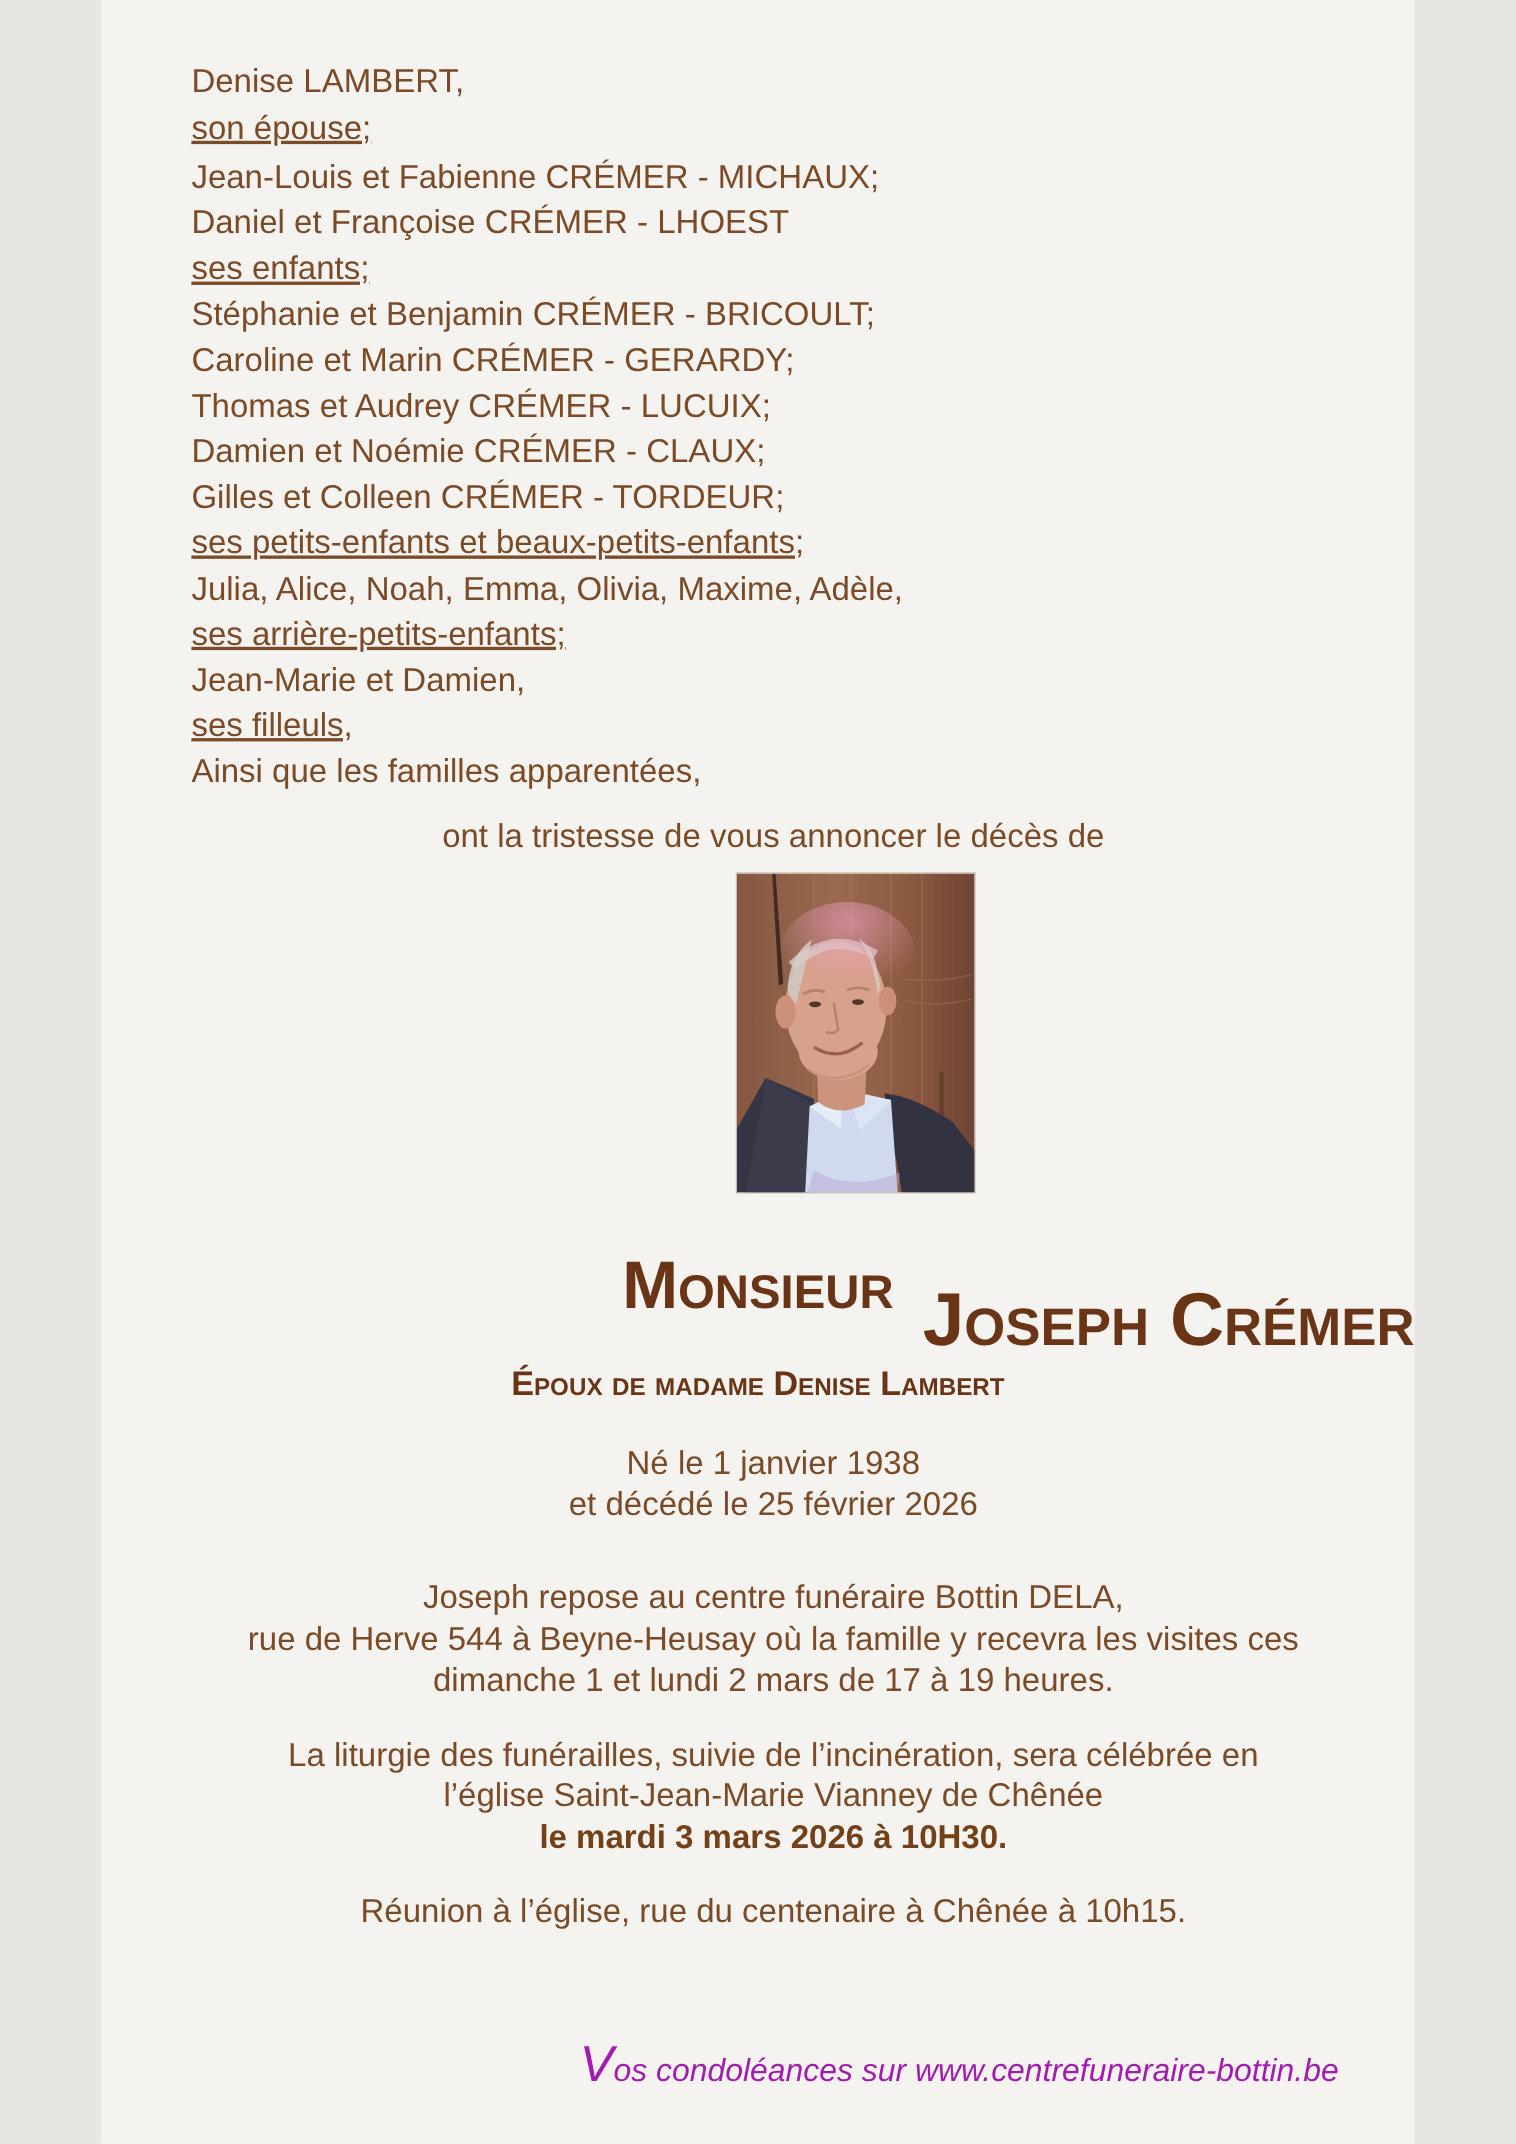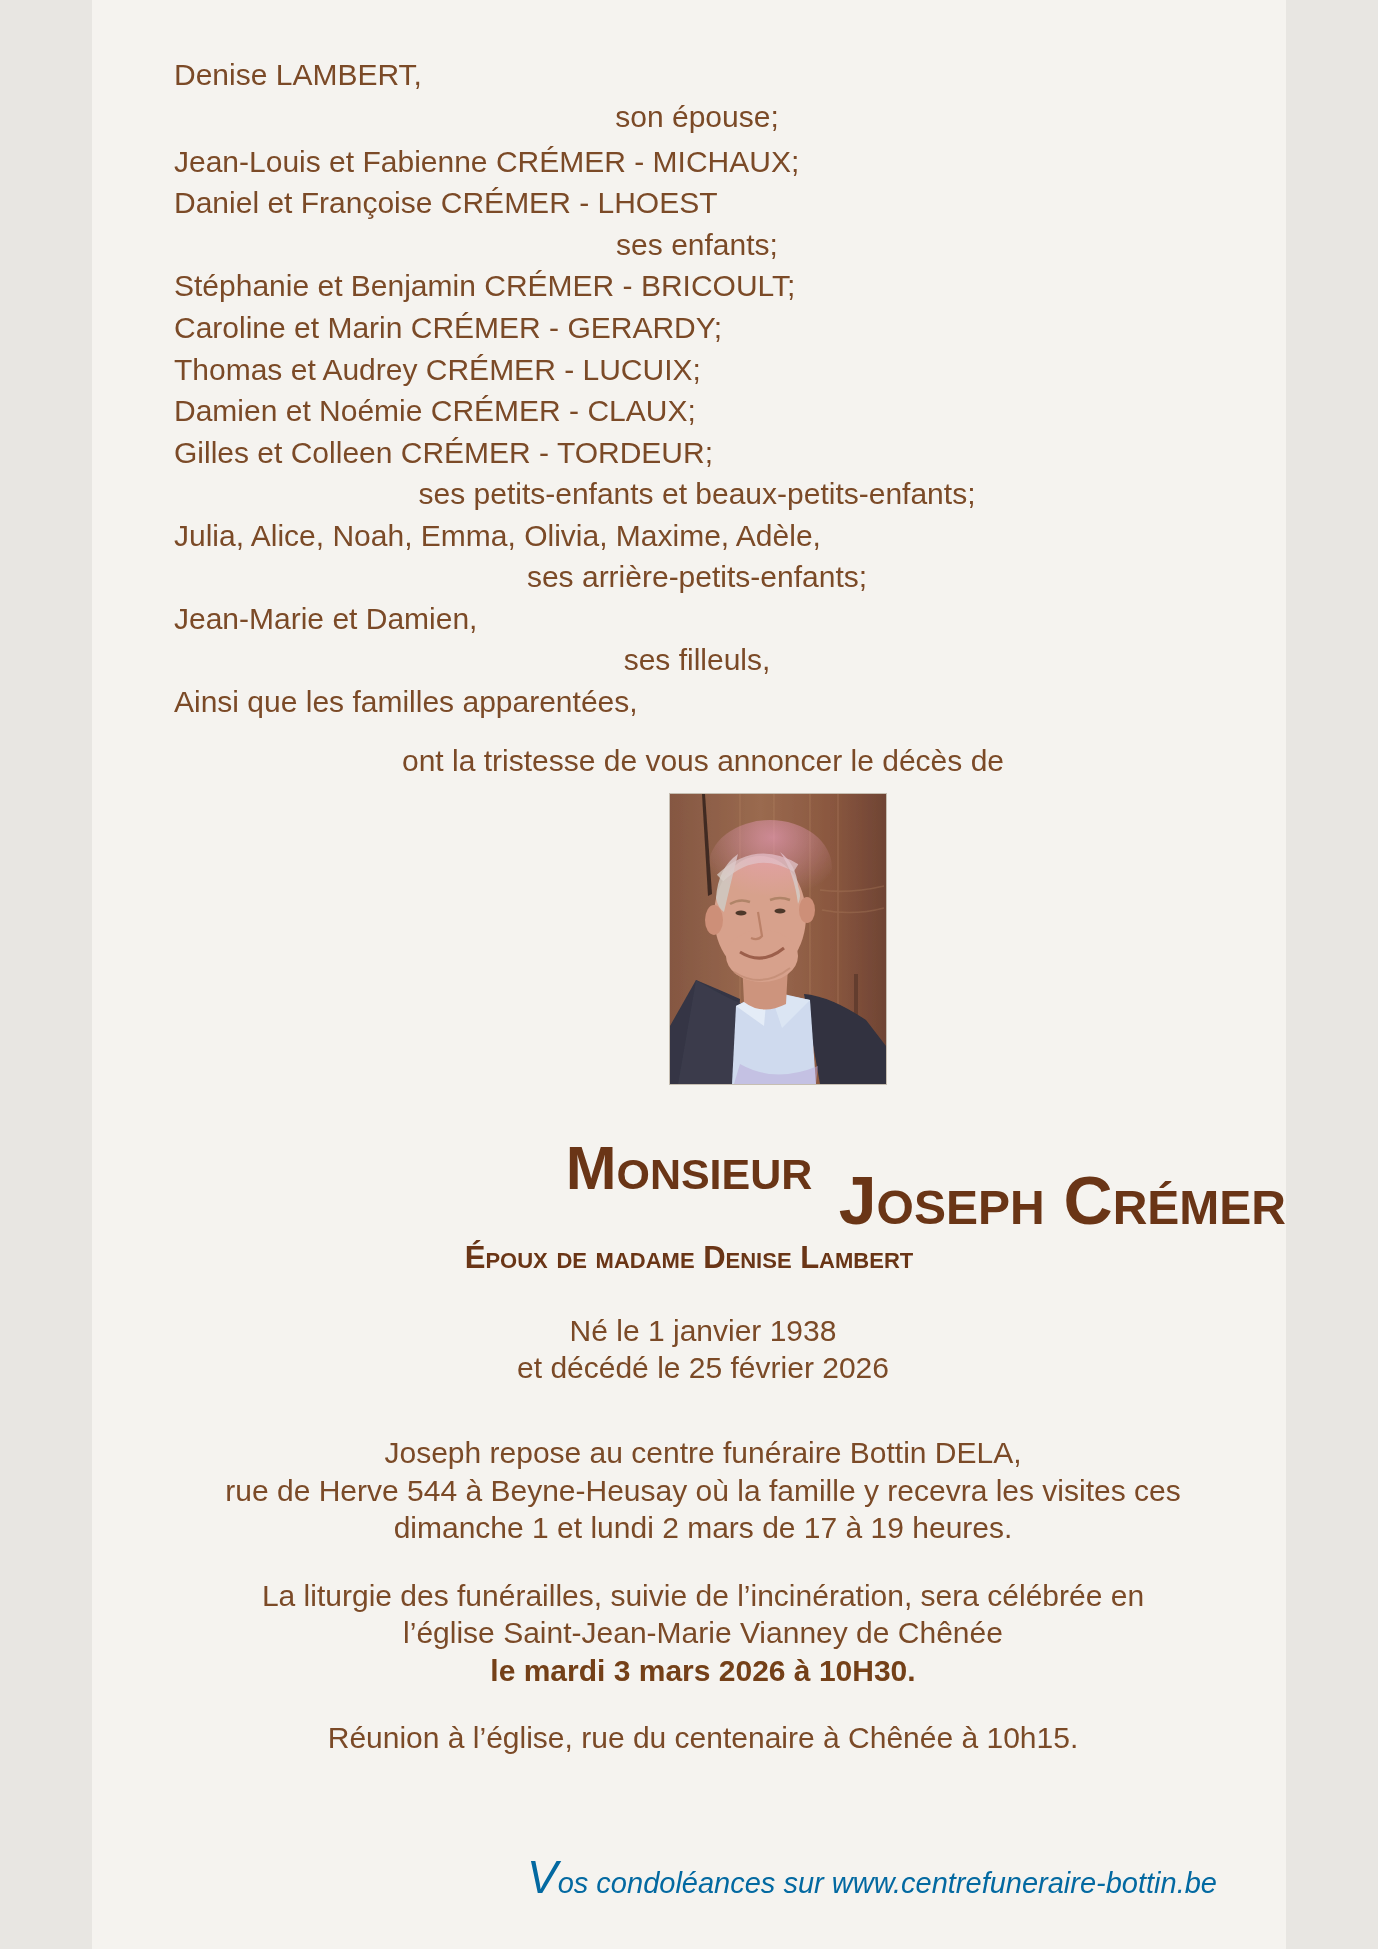--- a/index.html
+++ b/index.html
@@ -14,21 +14,21 @@
   }
   .line{
     position:absolute;
     left:82px;right:66px;
     font-size:30px;
     line-height:1.25;
     white-space:nowrap;
     color:#7b4a27;
   }
   .line.left{text-align:left;}
-  .line.right{text-align:center;}
+  .line.right{text-align:left;text-decoration:underline;}
   .line.center{text-align:center;left:0;right:0;padding-left:28px;}
   .line.bold{font-weight:bold;color:#744018;}
 
   .portrait{
     position:absolute;
     left:577px;top:793px;
     width:216px;height:290px;
     border:1px solid #c6beb2;
     display:block;
   }
@@ -45,21 +45,21 @@
   .deceased-title{top:1090px;font-size:61px;margin-top:48px;}
   .deceased-name{top:1166px;font-size:68px;text-align:right;}
   .deceased-subtitle{top:1242px;font-size:31px;}
 
   .footer-note{
     position:absolute;
     right:69px;top:1866px;left:0;
     text-align:right;
     font-style:italic;
     font-size:29px;
-    color:#0369a1;
+    color:#a21caf;
     line-height:1.2;
   }
   .footer-note::first-letter{
     font-size:46px;
     line-height:0;
   }
 </style>
 </head>
 <body>
 

